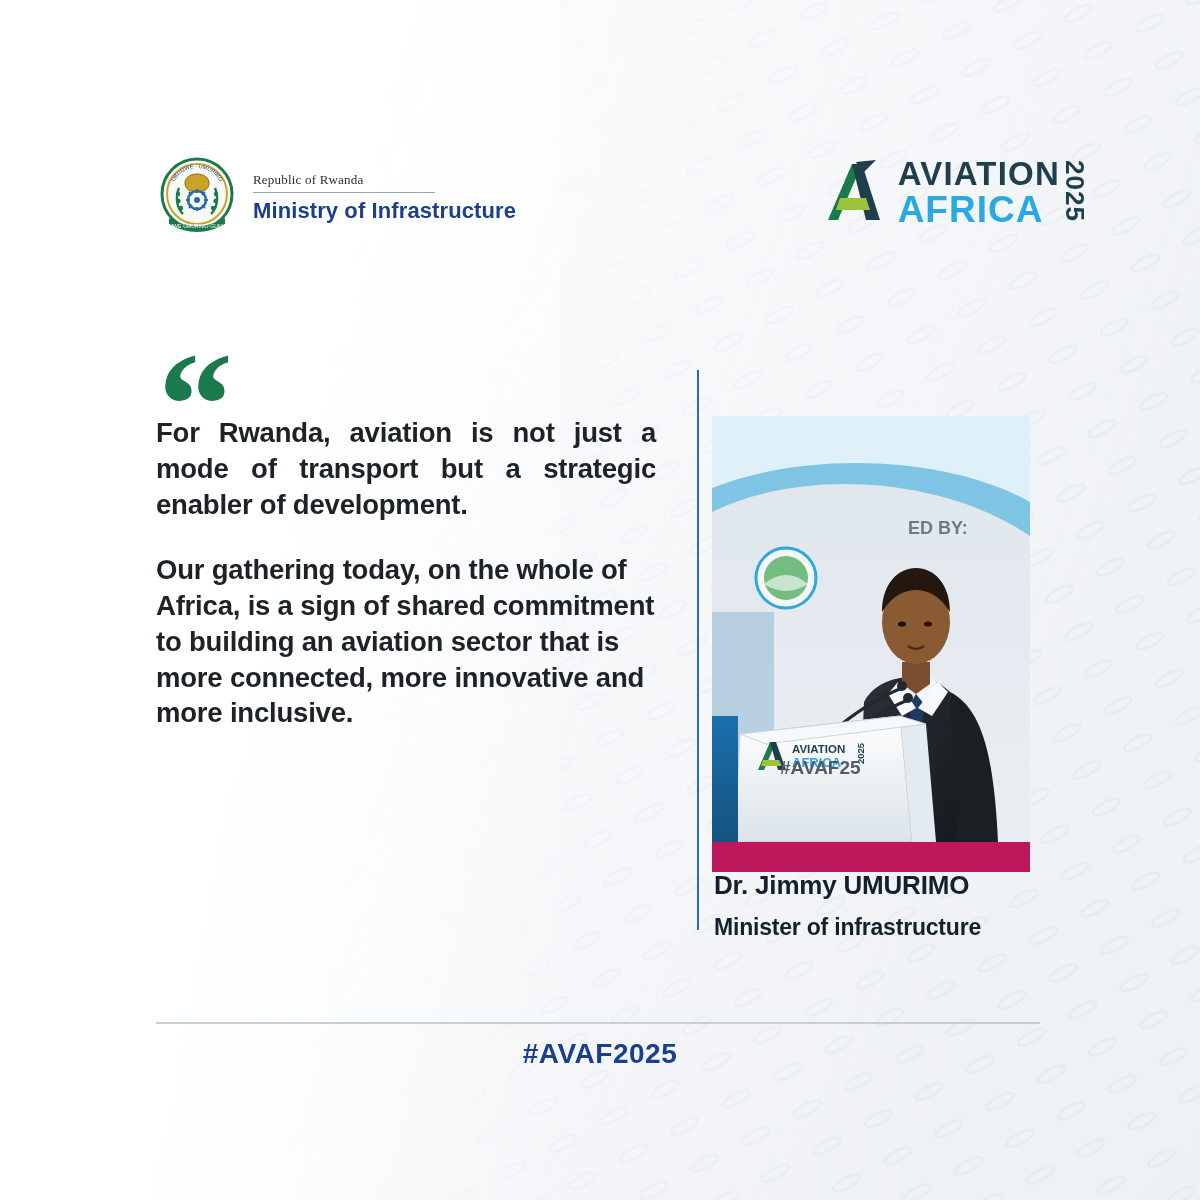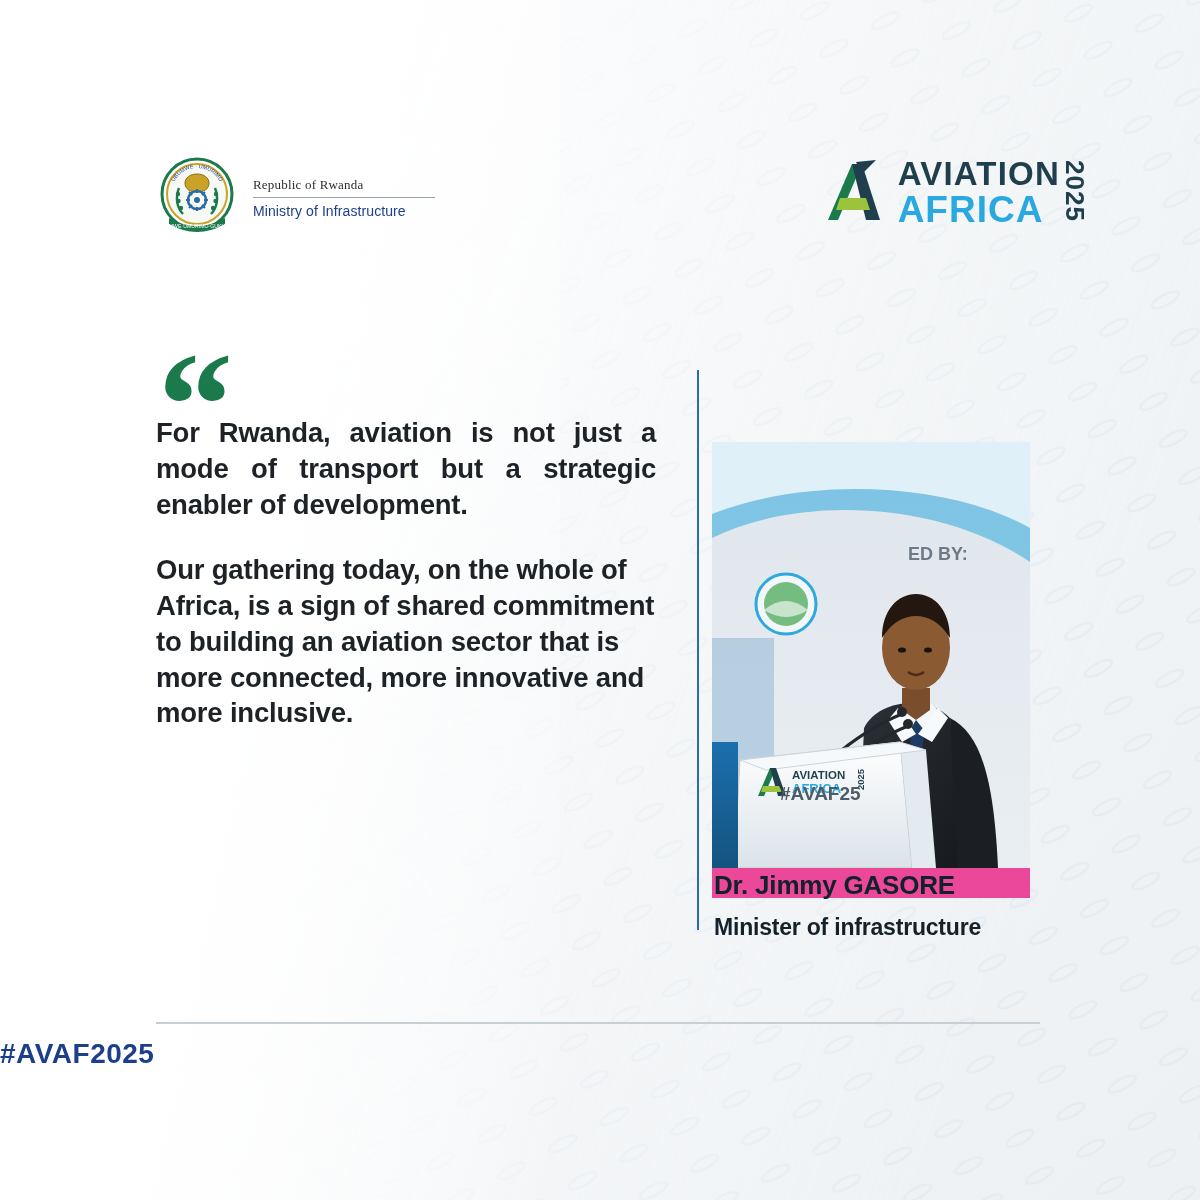--- a/index.html
+++ b/index.html
@@ -39,21 +39,21 @@
   }
   .gov-text { padding-top:4px; }
   .gov-line1 {
     font-size:13px; color:#2b2f33; letter-spacing:.2px;
     font-family:"Liberation Serif", serif;
   }
   .gov-rule {
     width:182px; height:1px; background:#9aa3ab; margin:4px 0 5px 0;
   }
   .gov-line2 {
-    font-size:14px; color:#1b3f8b; font-weight:normal; letter-spacing:.1px;
+    font-size:22px; color:#1b3f8b; font-weight:bold; letter-spacing:.1px;
   }
 
   
   .aa-logo {
     position:absolute; right:140px; top:18px;
     display:flex; align-items:center; gap:12px;
   }
   .aa-mark { width:64px; height:70px; position:relative; }
   .aa-words { position:relative; }
   .aa-aviation {
@@ -82,22 +82,22 @@
   }
   .para {
     font-size:27.5px; line-height:1.30; color:#1d2227; font-weight:bold;
     letter-spacing:-.2px;
   }
   .para + .para { margin-top:30px; }
   .para.justify { text-align:justify; }
 
   
   .photo-wrap {
-    position:absolute; left:712px; top:442px; width:318px; height:456px;
-    overflow:hidden; background:#ec4899;
+    position:absolute; left:712px; top:416px; width:318px; height:456px;
+    overflow:hidden; background:#be185d;
   }
   .photo { position:absolute; inset:0; }
 
   .accent-line {
     position:absolute; left:697px; top:370px; width:2px; height:560px;
     background:#2b6ca3;
   }
 
   .speaker {
     position:absolute; left:714px; top:870px; width:420px;
@@ -110,20 +110,21 @@
     letter-spacing:-.2px;
   }
 
   
   .footer-rule {
     position:absolute; left:156px; top:1022px; width:884px; height:2px;
     background:#c6ced6;
   }
   .hashtag {
     position:absolute; left:0; top:1038px; width:1200px;
+    text-align:center;
     font-size:28px; font-weight:bold; color:#1b3f8b; letter-spacing:.5px;
   }
 </style>
 </head>
 <body>
 
 <div class="bg">
   <svg class="bg-pattern" width="1200" height="1200" viewBox="0 0 1200 1200">
     <defs>
       <pattern id="ovals" width="58" height="42" patternUnits="userSpaceOnUse" patternTransform="rotate(-28)">
@@ -295,18 +296,18 @@
       <text x="112" y="24" font-size="9.5" font-weight="bold" fill="#1f3f4d" transform="rotate(-90 112 24)" font-family="Liberation Sans, sans-serif">2025</text>
     </g>
 
     <text x="68" y="358" font-size="19" font-weight="bold" fill="#4f5b66" font-family="Liberation Sans, sans-serif">#AVAF25</text>
 
     <rect x="0" y="300" width="26" height="126" fill="url(#blueBand)"></rect>
   </svg>
 </div>
 
 <div class="speaker">
-  <div class="sp-name">Dr. Jimmy GASORE</div>
+  <div class="sp-name">Dr. Jimmy UMURIMO</div>
   <div class="sp-role">Minister of infrastructure</div>
 </div>
 
 <div class="footer-rule"></div>
 <div class="hashtag">#AVAF2025</div>
 
 </body></html>

